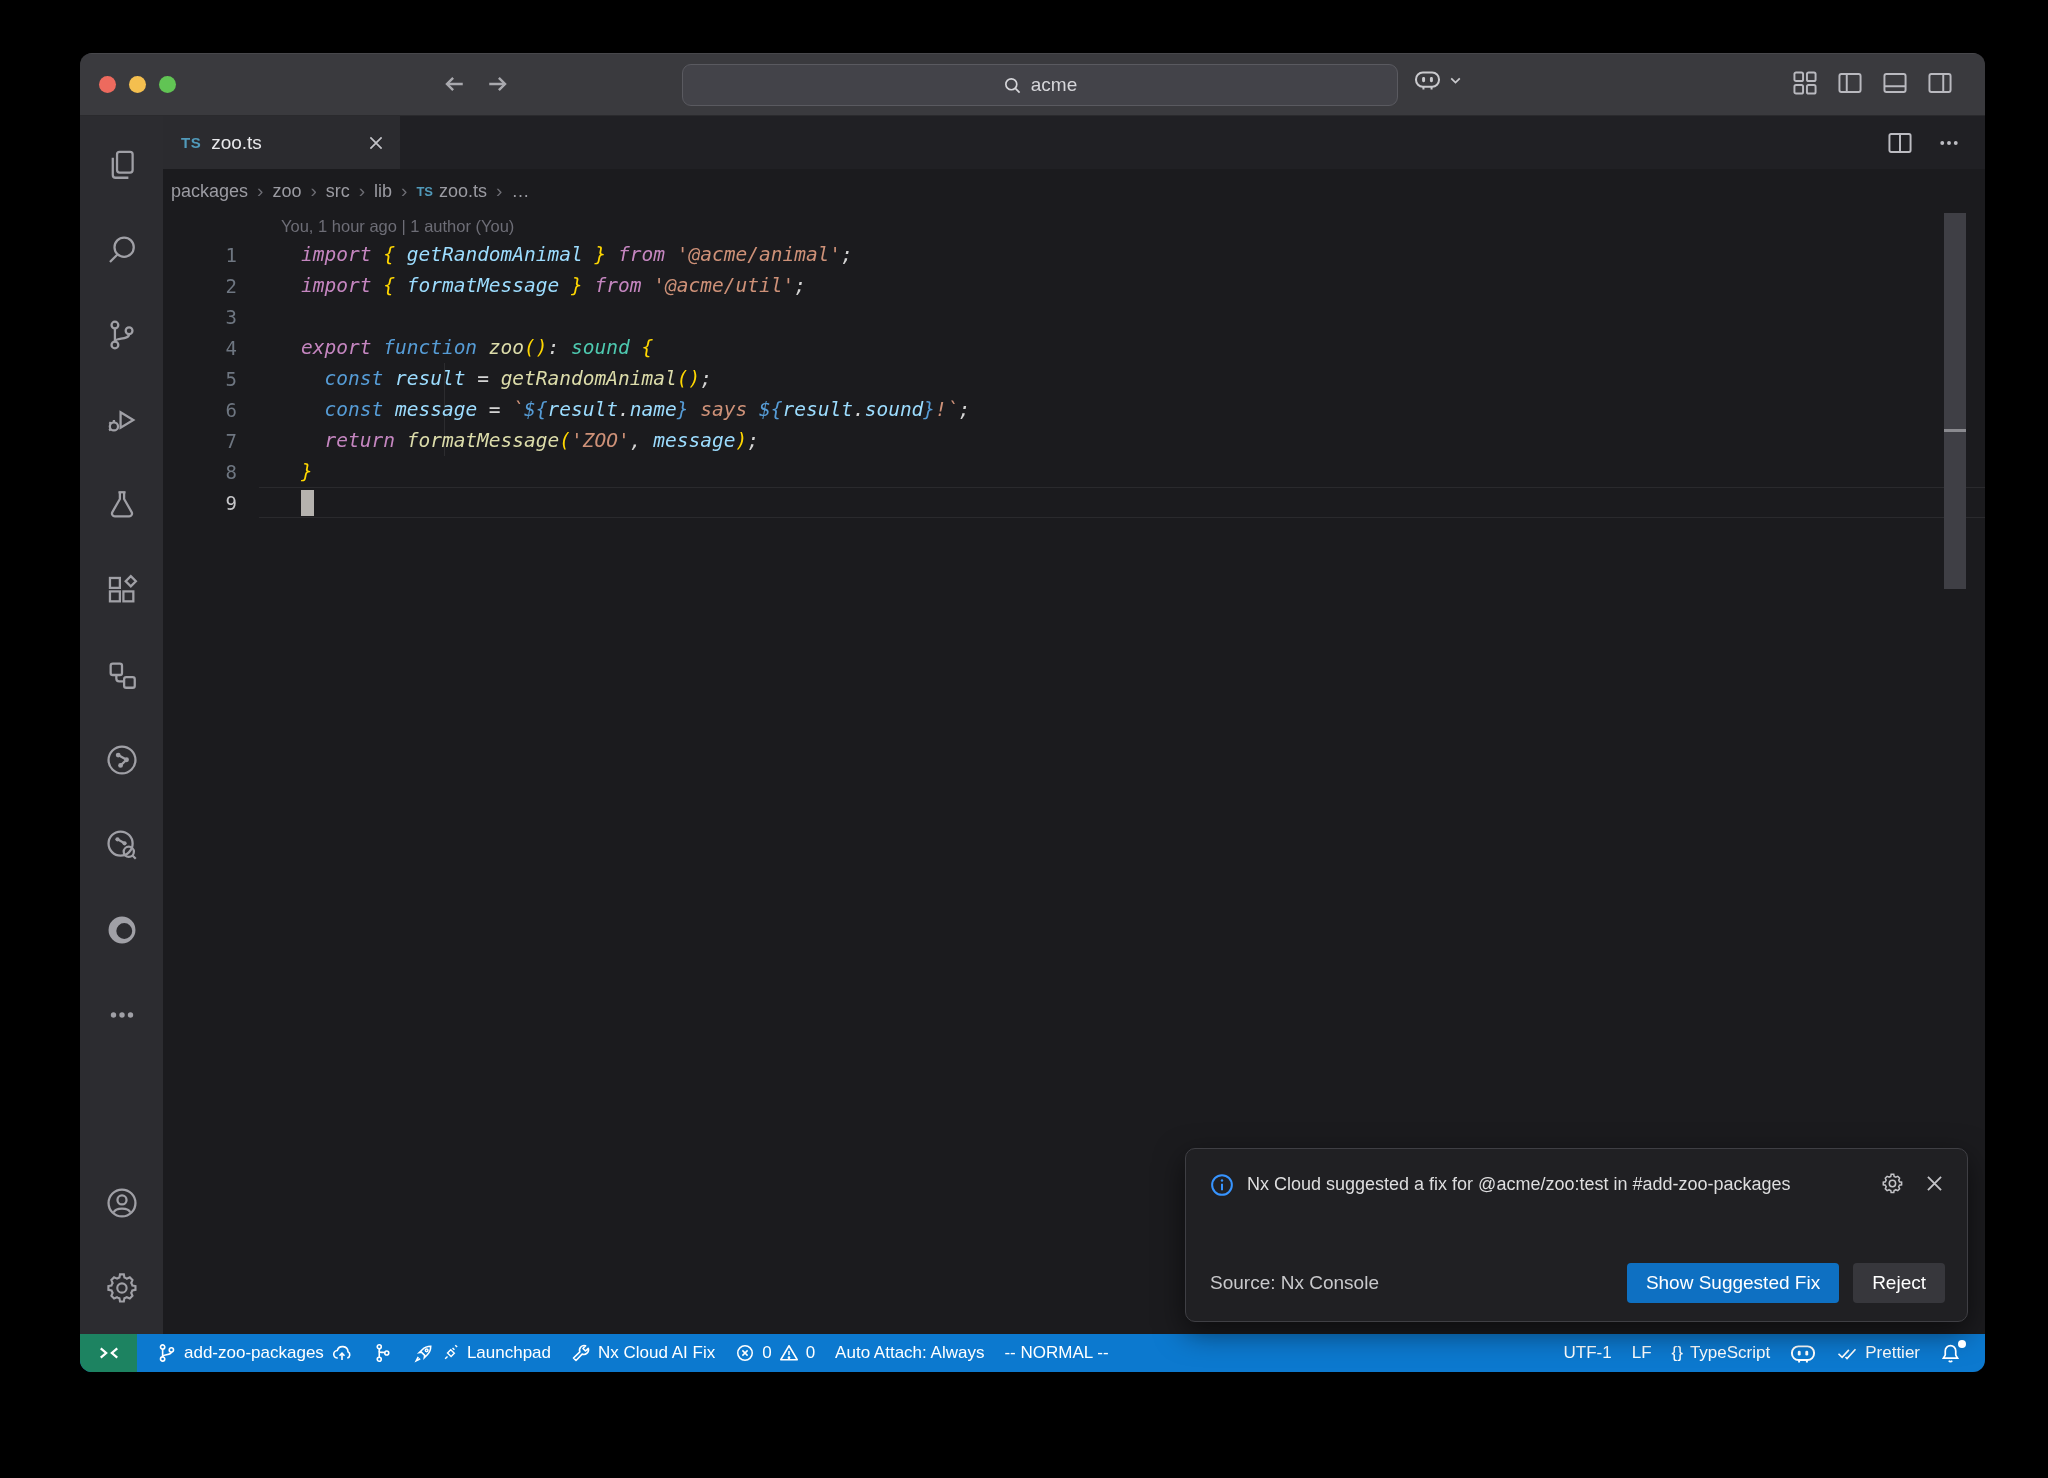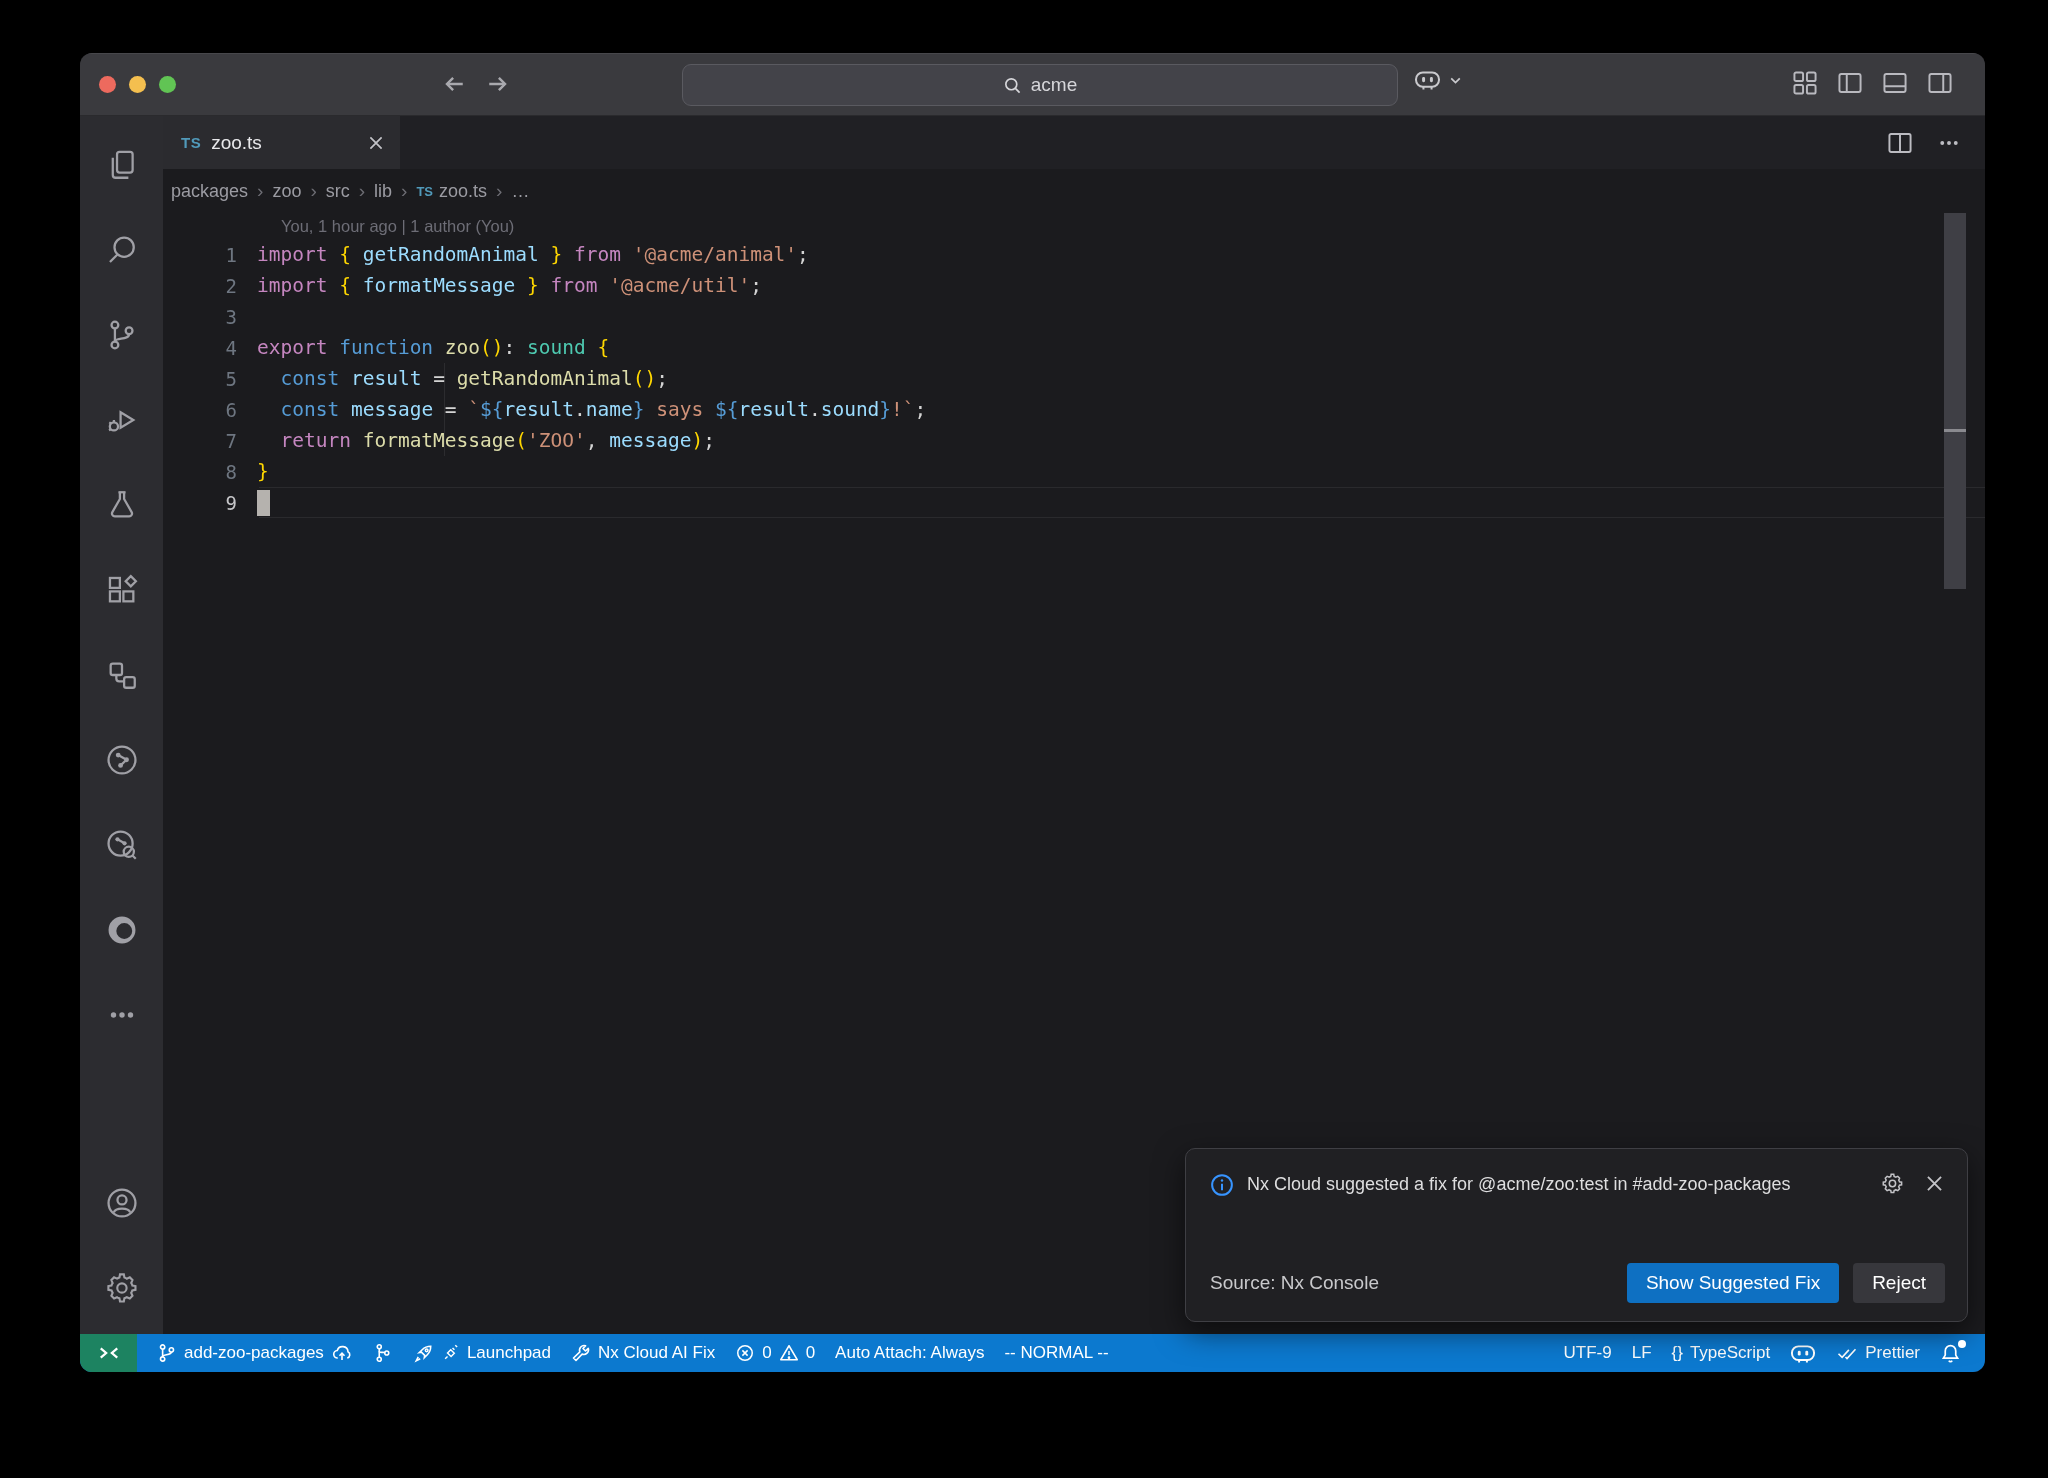--- a/index.html
+++ b/index.html
@@ -50,21 +50,21 @@
   .bc-item{display:flex;align-items:center;gap:6px;}
   .ts-mini{color:var(--ts_icon_blue,#519aba);font-size:13px;font-weight:bold;}
 
   .codearea{flex:1;position:relative;font-family:"DejaVu Sans Mono","Liberation Mono",monospace;
             font-size:19.5px;color:#d4d4d4;}
   .blame-row{height:26px;display:flex;align-items:center;margin-left:118px;
              font-family:"Liberation Sans",sans-serif;font-size:16.5px;color:#6d6d76;}
   .code-row{height:31px;display:flex;align-items:center;position:relative;}
   .ln{width:74px;text-align:right;color:#6e7681;flex:0 0 74px;font-size:19px;}
   .code-row.current .ln{color:#c6c6c9;}
-  .lc{margin-left:20px;white-space:pre;display:flex;align-items:center;}
+  .lc{margin-left:64px;white-space:pre;display:flex;align-items:center;font-style:italic;}
   .line-hl{position:absolute;left:96px;right:0;top:0;bottom:0;
            border-top:1px solid rgba(255,255,255,.065);border-bottom:1px solid rgba(255,255,255,.065);}
   .cursor{display:inline-block;width:13px;height:26px;background:#b5b2ae;}
   .indent-guide{position:absolute;left:281px;top:150px;height:93px;width:1px;background:rgba(255,255,255,.08);}
   .tk-kw{color:#C586C0;} .tk-kb{color:#569CD6;} .tk-vr{color:#9CDCFE;} .tk-fn{color:#DCDCAA;}
   .tk-st{color:#CE9178;} .tk-ty{color:#4EC9B0;} .tk-br{color:#FFD700;} .tk-pl{color:#D4D4D4;}
 
   .scrollbar{position:absolute;top:0;right:19px;width:22px;height:376px;background:#3f3f45;}
   .scroll-mark{position:absolute;left:0;right:0;top:216px;height:3px;background:#8a8a8f;}
 
@@ -461,21 +461,21 @@
             <path d="M8 2.2 14.6 13.4H1.4z"></path>
             <path d="M8 6.4v3.2"></path>
             <circle cx="8" cy="11.7" r="0.5" fill="currentColor"></circle>
           </svg>
         <span>0</span>
       </span>
       <span class="sb-item">Auto Attach: Always</span>
       <span class="sb-item">-- NORMAL --</span>
     </div>
     <div class="sb-right">
-      <span class="sb-item">UTF-9</span>
+      <span class="sb-item">UTF-1</span>
       <span class="sb-item">LF</span>
       <span class="sb-item">
         <span>{}</span>
         <span>TypeScript</span>
       </span>
       <span class="sb-item">
         <svg width="26" height="21" viewBox="0 0 20 16" fill="none" stroke="currentColor" stroke-width="1.5">
             <rect x="1.5" y="2.5" width="17" height="10.5" rx="5"></rect>
             <rect x="6" y="5.8" width="2.2" height="3.8" rx="1" fill="currentColor" stroke="none"></rect>
             <rect x="11.8" y="5.8" width="2.2" height="3.8" rx="1" fill="currentColor" stroke="none"></rect>

